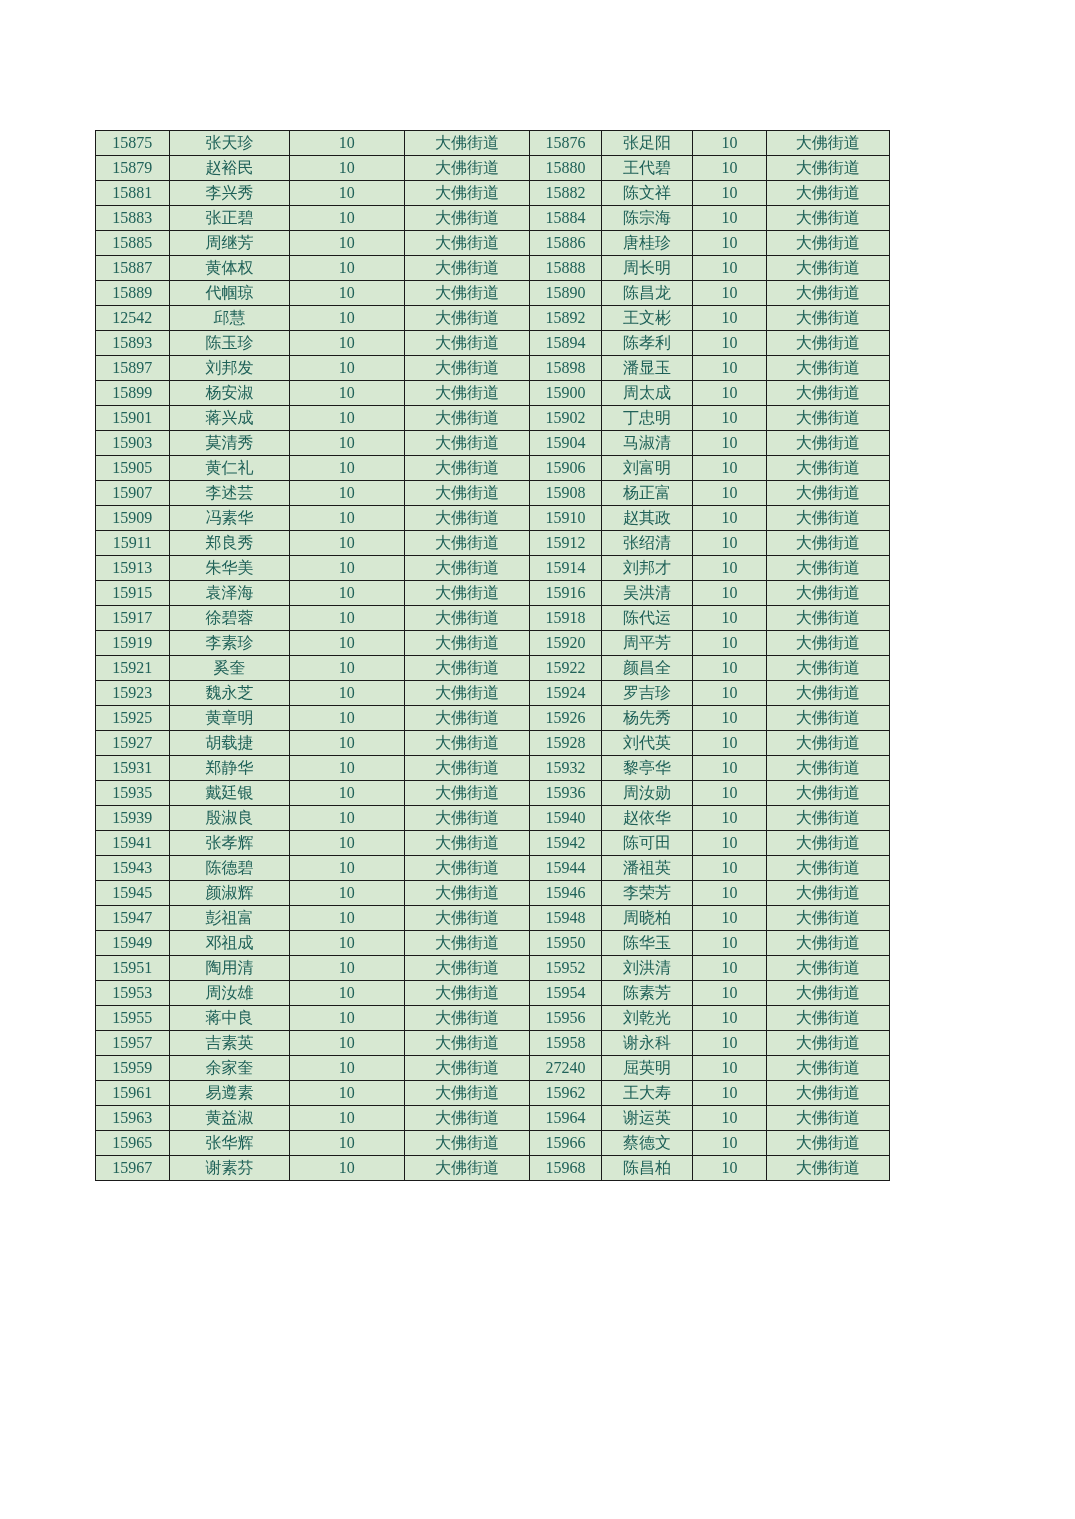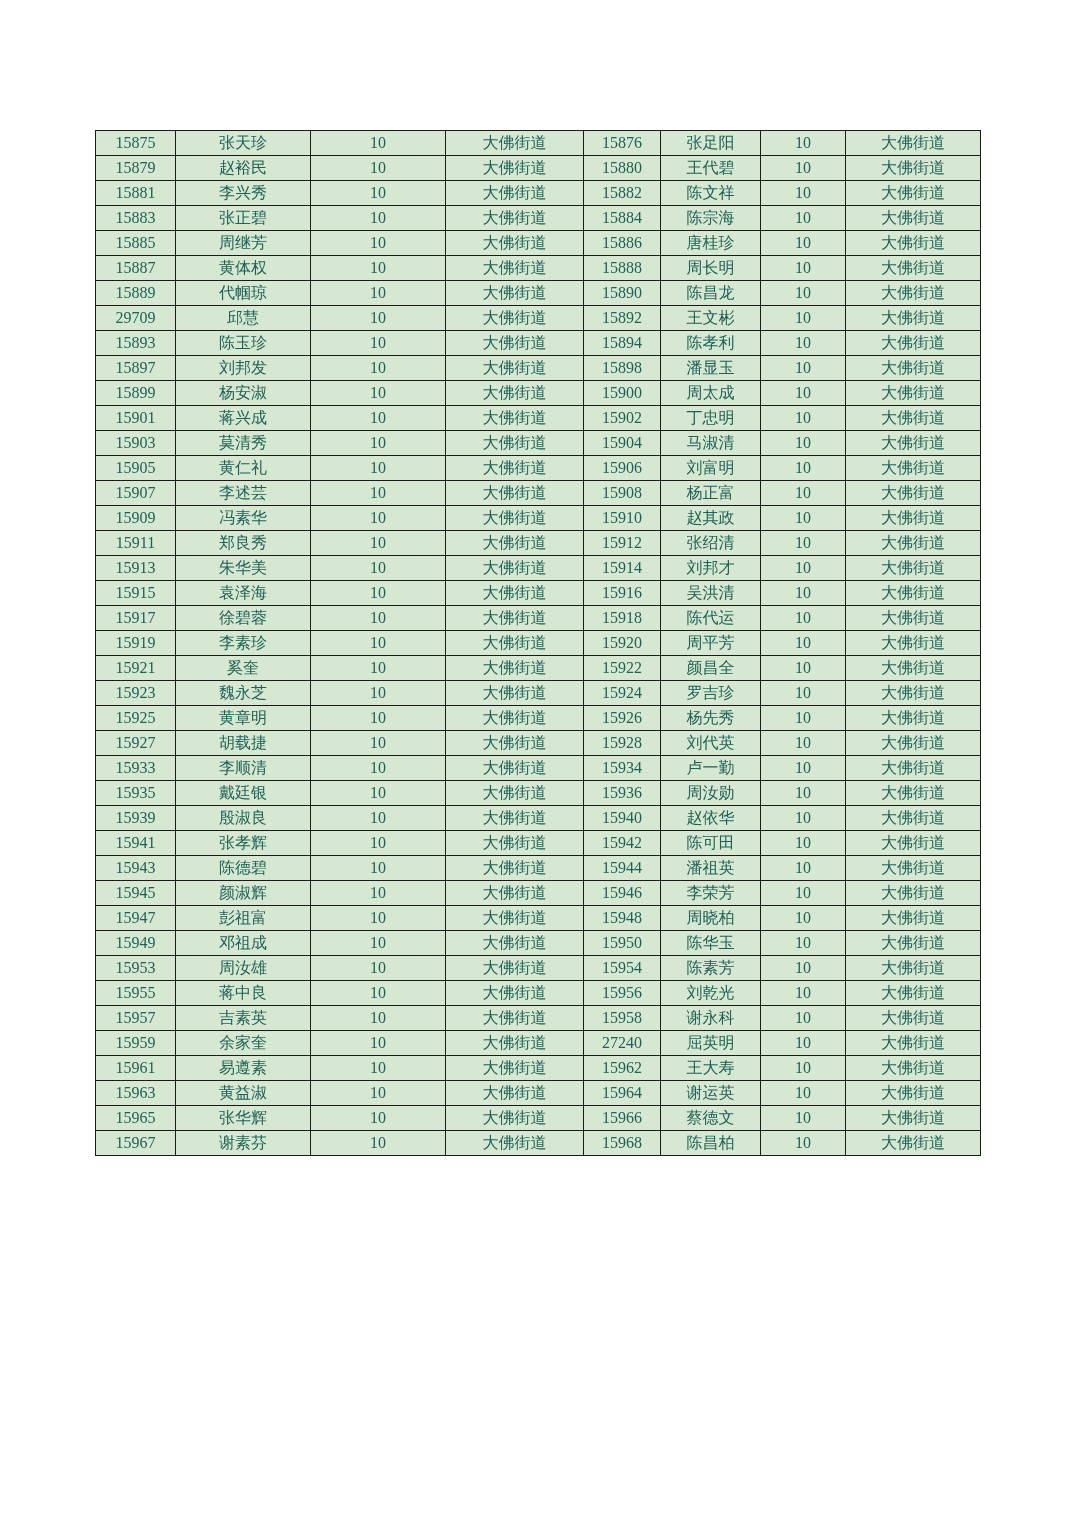--- a/index.html
+++ b/index.html
@@ -2,21 +2,21 @@
 <html><head>
 <meta charset="utf-8">
 <style>
   html, body {
     margin: 0;
     padding: 0;
     background: #ffffff;
   }
   .page {
     position: relative;
-    width: 1075px;
+    width: 890px;
     height: 1519px;
     background: #ffffff;
     font-family: "Liberation Serif", "DejaVu Serif", serif;
     overflow: hidden;
   }
   table.data-table {
     position: absolute;
     left: 95px;
     top: 130px;
     border-collapse: collapse;
@@ -123,21 +123,21 @@
           <td>15889</td>
           <td>代帼琼</td>
           <td>10</td>
           <td>大佛街道</td>
           <td>15890</td>
           <td>陈昌龙</td>
           <td>10</td>
           <td>大佛街道</td>
         </tr>
         <tr>
-          <td>29709</td>
+          <td>12542</td>
           <td>邱慧</td>
           <td>10</td>
           <td>大佛街道</td>
           <td>15892</td>
           <td>王文彬</td>
           <td>10</td>
           <td>大佛街道</td>
         </tr>
         <tr>
           <td>15893</td>
@@ -303,26 +303,26 @@
           <td>15927</td>
           <td>胡载捷</td>
           <td>10</td>
           <td>大佛街道</td>
           <td>15928</td>
           <td>刘代英</td>
           <td>10</td>
           <td>大佛街道</td>
         </tr>
         <tr>
-          <td>15933</td>
-          <td>李顺清</td>
-          <td>10</td>
-          <td>大佛街道</td>
-          <td>15934</td>
-          <td>卢一勤</td>
+          <td>15931</td>
+          <td>郑静华</td>
+          <td>10</td>
+          <td>大佛街道</td>
+          <td>15932</td>
+          <td>黎亭华</td>
           <td>10</td>
           <td>大佛街道</td>
         </tr>
         <tr>
           <td>15935</td>
           <td>戴廷银</td>
           <td>10</td>
           <td>大佛街道</td>
           <td>15936</td>
           <td>周汝勋</td>
@@ -379,20 +379,30 @@
           <td>10</td>
           <td>大佛街道</td>
         </tr>
         <tr>
           <td>15949</td>
           <td>邓祖成</td>
           <td>10</td>
           <td>大佛街道</td>
           <td>15950</td>
           <td>陈华玉</td>
+          <td>10</td>
+          <td>大佛街道</td>
+        </tr>
+        <tr>
+          <td>15951</td>
+          <td>陶用清</td>
+          <td>10</td>
+          <td>大佛街道</td>
+          <td>15952</td>
+          <td>刘洪清</td>
           <td>10</td>
           <td>大佛街道</td>
         </tr>
         <tr>
           <td>15953</td>
           <td>周汝雄</td>
           <td>10</td>
           <td>大佛街道</td>
           <td>15954</td>
           <td>陈素芳</td>

